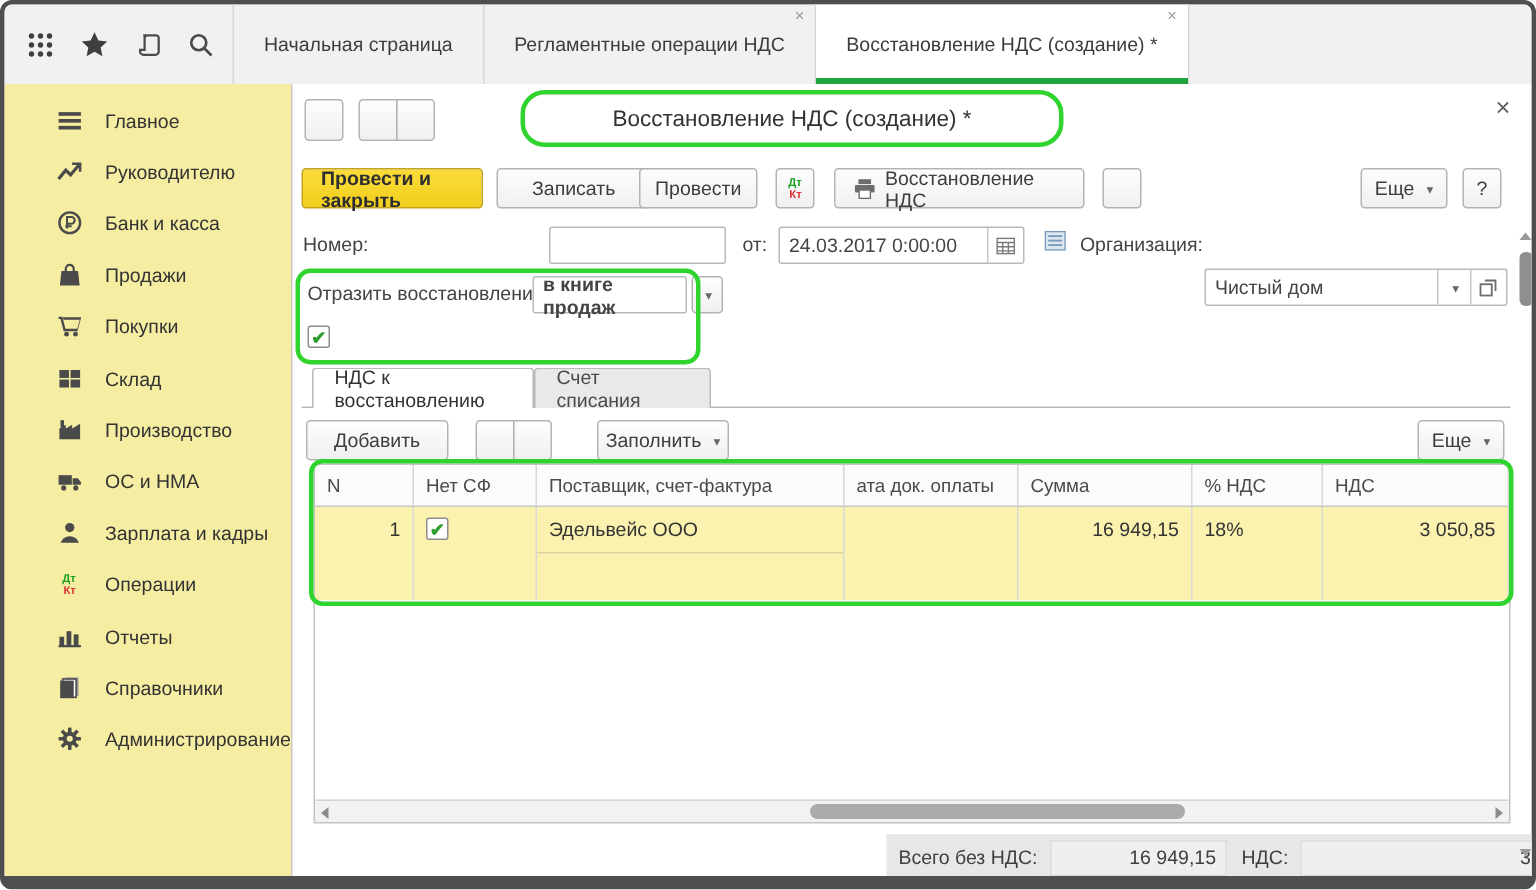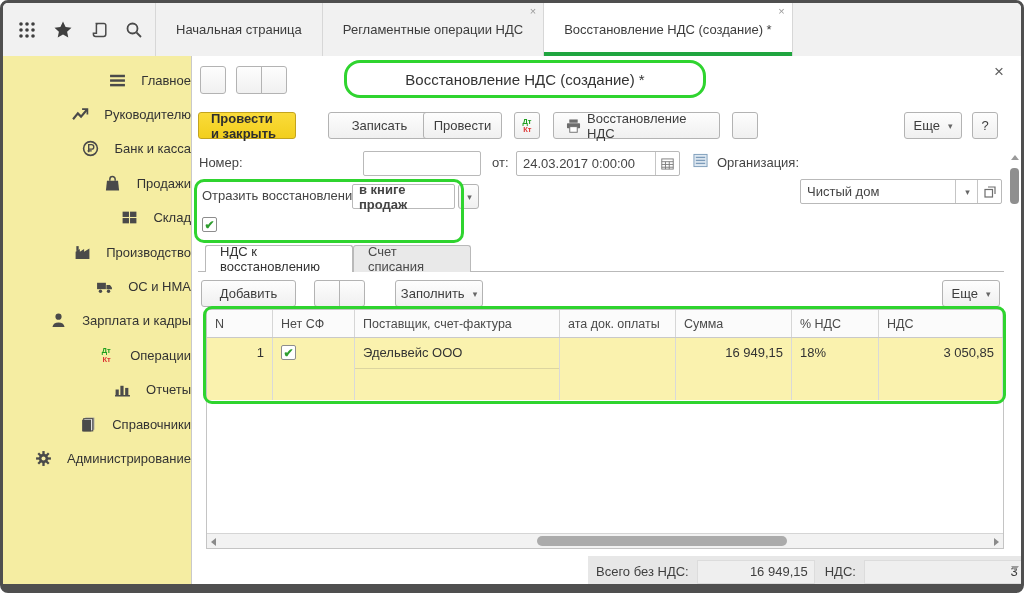--- a/index.html
+++ b/index.html
@@ -14,22 +14,22 @@
   .top-icons { display:flex; align-items:center; gap:17px; padding:0 15px; width:152px; flex:0 0 auto; }
   .tico { width:20px; height:20px; display:flex; align-items:center; justify-content:center; cursor:default; }
   .tab { position:relative; display:flex; align-items:center; padding:0 20px;
          border-left:1px solid #d7d7d7; color:#3c3c3c; font-size:13px; }
   .tab:last-of-type { border-right:1px solid #d7d7d7; }
   .tab.active { background:#fff; box-shadow:inset 0 -4px 0 #1fa53f; }
   .tab .tab-x { position:absolute; top:3px; right:7px; font-size:11px; color:#9a9a9a; line-height:1; }
   
   .content { flex:1; display:flex; min-height:0; }
   .sidebar { flex:0 0 188px; background:#f5eda2; padding-top:7px; }
-  .side-item { display:flex; align-items:center; gap:15px; height:34.4px; padding-left:22px;
-               font-size:13px; color:#333; cursor:default;justify-content:flex-end; }
+  .side-item { display:flex; align-items:center; gap:15px; height:34.4px; padding-left:34px;
+               font-size:13px; color:#333; cursor:default; }
   .sicon { width:18px; height:18px; display:flex; align-items:center; justify-content:center; flex:0 0 18px; }
   .dtkt { font-size:7.5px; font-weight:bold; line-height:1; display:inline-block; }
   .dtkt .dt { color:#1d9e1d; display:block; text-align:left; }
   .dtkt .kt { color:#d33; display:block; text-align:right; margin-top:1px; }
   
   .main { flex:1; position:relative; background:#fff; border-left:1px solid #c9c9c9; font-size:13px; color:#444; }
   .abs { position:absolute; }
   .btn { display:inline-flex; align-items:center; justify-content:center; gap:6px;
          border:1px solid #b3b3b3; border-radius:3px; background:linear-gradient(#fdfdfd,#f0f0f0);
          color:#3d3d3d; font-size:13px; height:27px; padding:0 12px; cursor:default; }
@@ -156,20 +156,30 @@
           <svg width="17" height="17" viewBox="0 0 16 16">
               <path d="M2.8 5.3 h10.4 l1 9.2 H1.8 z" fill="#4a4a4a"></path>
               <path d="M5.5 5.3 V4 a2.5 2.5 0 0 1 5 0 v1.3" fill="none" stroke="#4a4a4a" stroke-width="1.4"></path>
             </svg>
         </span>
         <span>Продажи</span>
       </div>
       <div class="side-item">
         <span class="sicon">
           <svg width="17" height="17" viewBox="0 0 16 16" fill="#4a4a4a">
+              <path d="M1 2 h2.4 l1.9 7.6 h7.4 l1.6-5.7 H4.1 l-.4-1.5 h11.5 l-2.4 8.7 H4.2 L2.2 3.5 H1 z"></path>
+              <circle cx="6" cy="13" r="1.5"></circle>
+              <circle cx="11.6" cy="13" r="1.5"></circle>
+            </svg>
+        </span>
+        <span>Покупки</span>
+      </div>
+      <div class="side-item">
+        <span class="sicon">
+          <svg width="17" height="17" viewBox="0 0 16 16" fill="#4a4a4a">
               <rect x="1.5" y="2.5" width="6" height="5"></rect>
               <rect x="8.5" y="2.5" width="6" height="5"></rect>
               <rect x="1.5" y="8.5" width="6" height="5"></rect>
               <rect x="8.5" y="8.5" width="6" height="5"></rect>
             </svg>
         </span>
         <span>Склад</span>
       </div>
       <div class="side-item">
         <span class="sicon">
@@ -262,21 +272,21 @@
         </div>
         <div class="btn icon-btn" style="border-radius:0 3px 3px 0; margin-left:-1px; height:28px;">
           <svg width="16" height="12" viewBox="0 0 16 12" fill="#b5b5b5">
               <path d="M9.5 0 L8 1.6 L11.4 5 H0 v2 H11.4 L8 10.4 L9.5 12 L16 6 z"></path>
             </svg>
         </div>
       </div>
       <div class="greenbox" style="left:152px; top:4px; width:362px; height:38px; border-radius:16px;"></div>
       <div class="abs" style="left:152px; top:4px; width:362px; height:38px; display:flex; align-items:center; justify-content:center; font-size:15px; color:#333;">Восстановление НДС (создание) *</div>
 
-      <div class="abs btn primary" style="left:6px; top:56px; width:98px;">
+      <div class="abs btn primary" style="left:6px; top:56px; width:121px;">
         <span>Провести и закрыть</span>
       </div>
       <div class="abs btn" style="left:136px; top:56px; width:103px;">
         <span>Записать</span>
       </div>
       <div class="abs btn" style="left:231px; top:56px; width:79px;">
         <span>Провести</span>
       </div>
       <div class="abs btn icon-btn" style="left:322px; top:56px;">
         <span class="dtkt">

